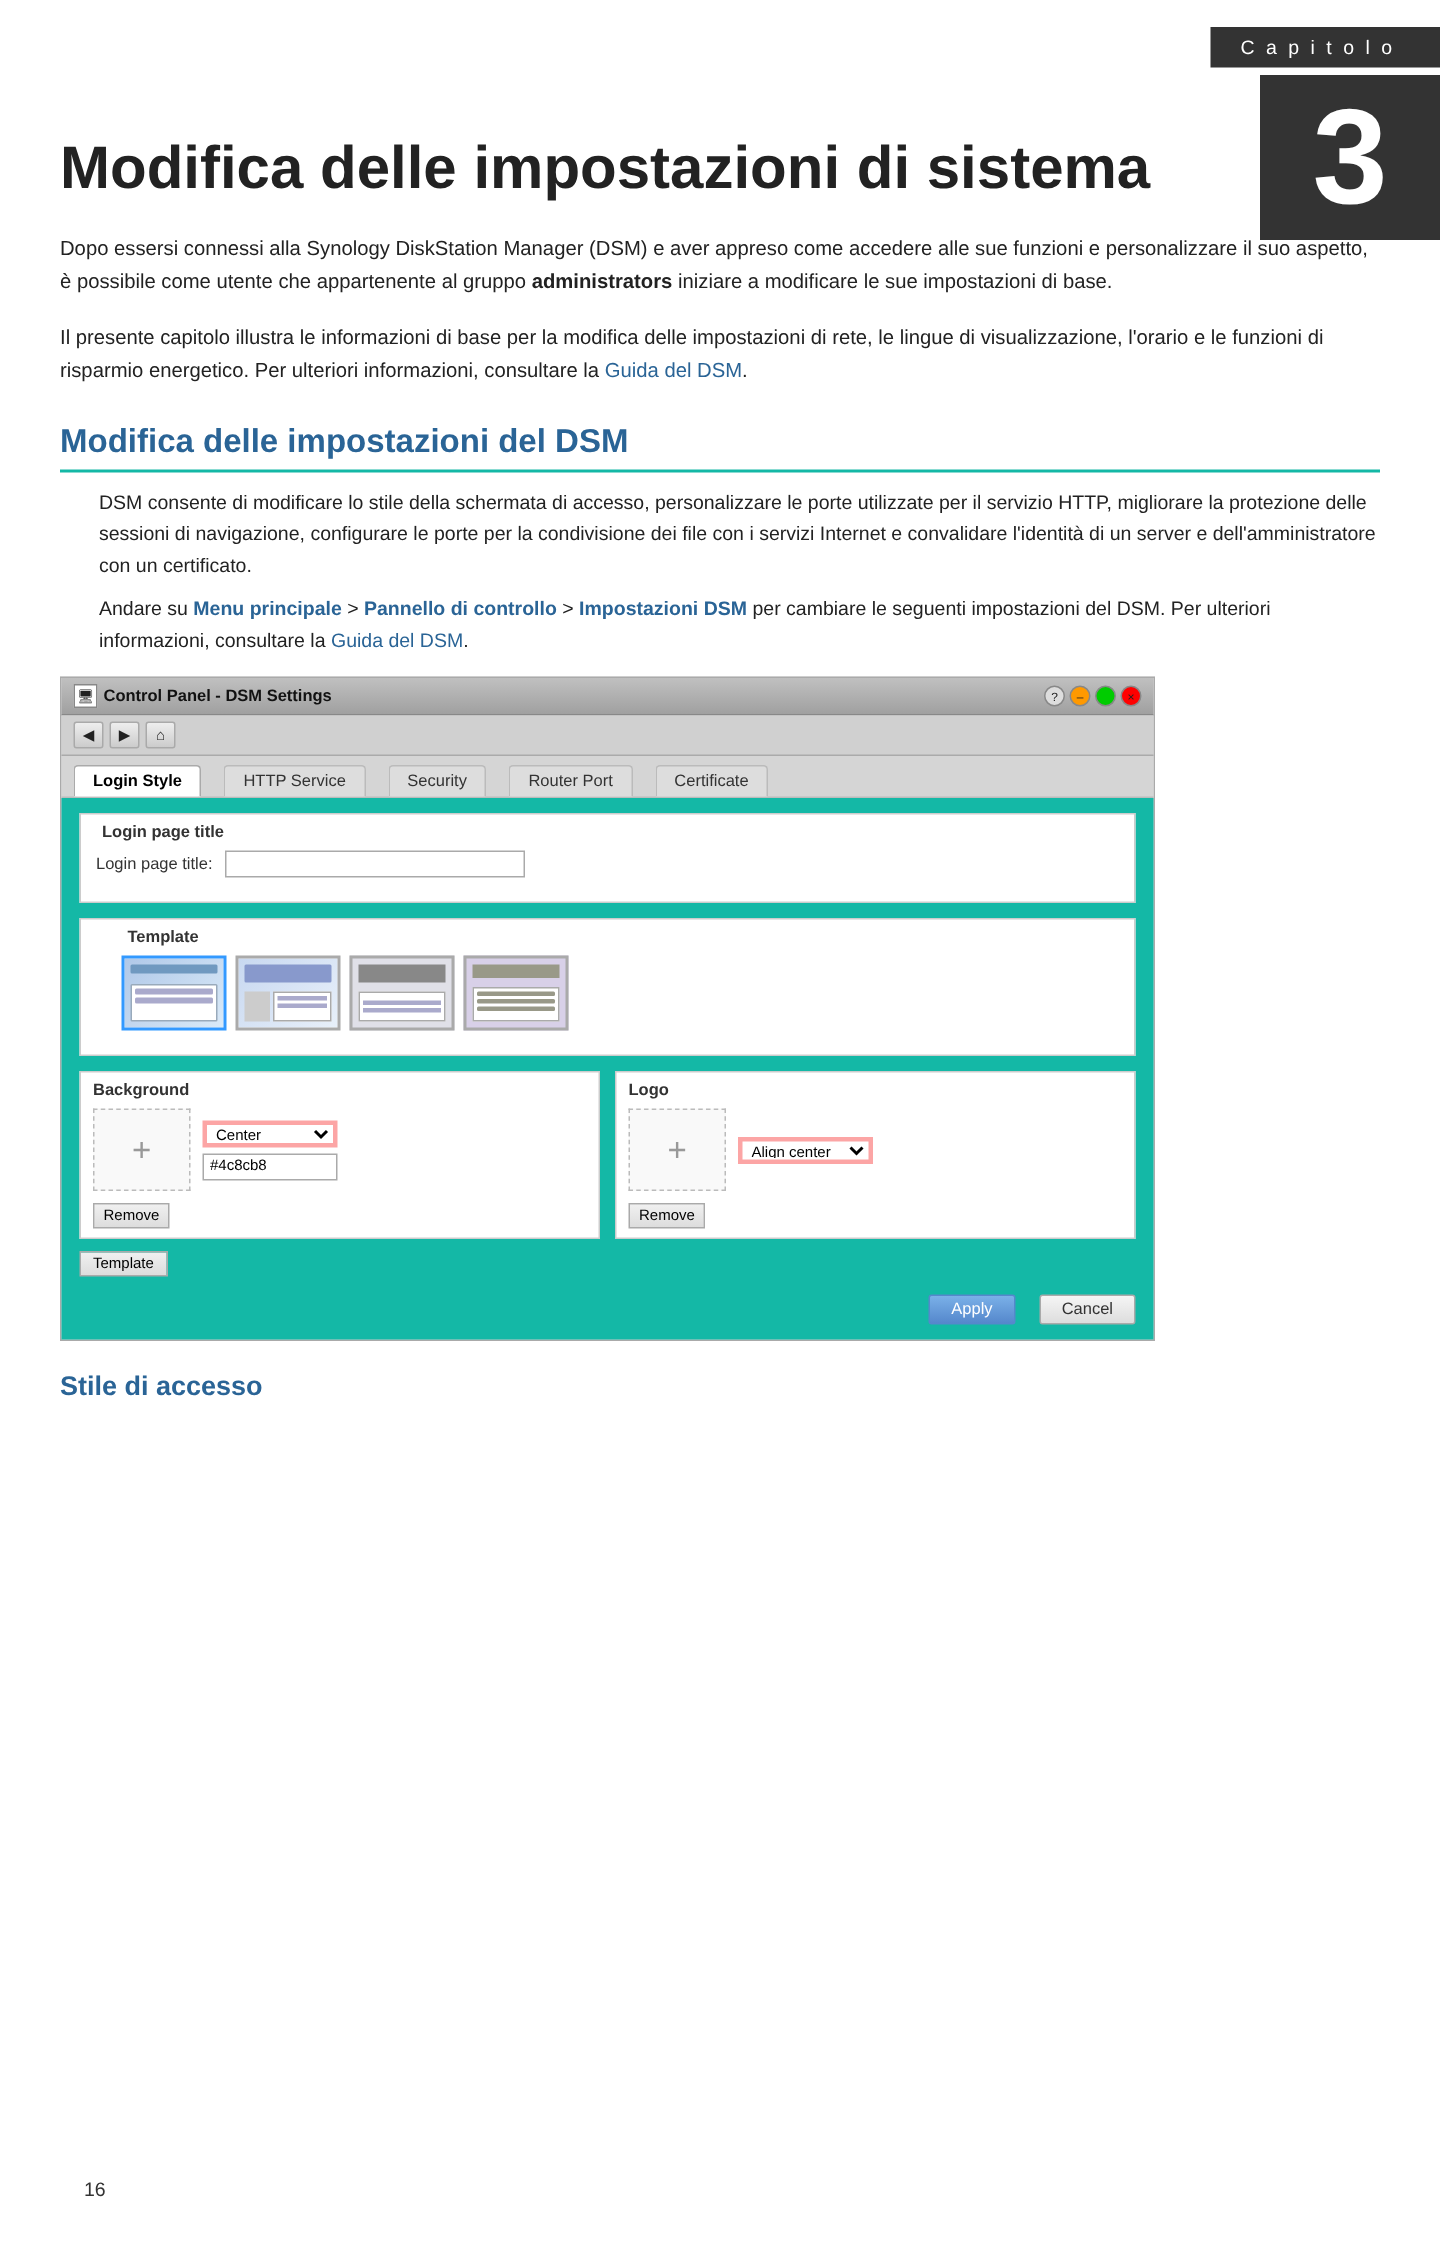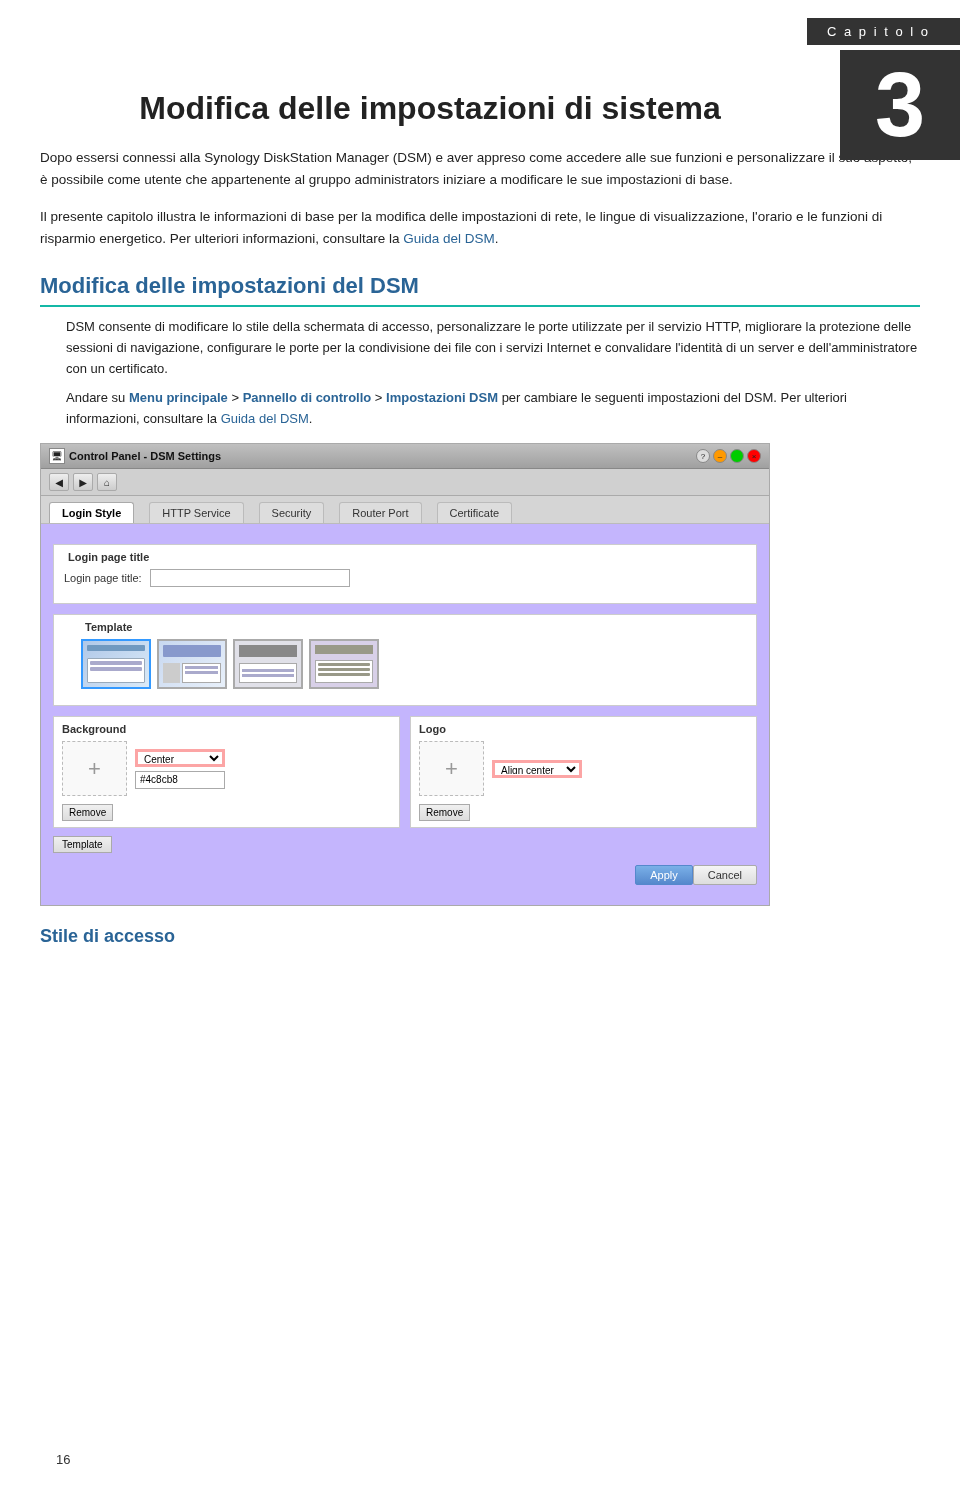--- a/index.html
+++ b/index.html
@@ -38,41 +38,40 @@
       color: #fff;
       font-size: 90px;
       font-weight: bold;
       width: 120px;
       height: 110px;
       display: flex;
       align-items: center;
       justify-content: center;
     }
     .main-title {
-      font-size: 32px;
+      font-size: 40px;
       font-weight: bold;
       color: #222;
       padding-top: 60px;
       padding-bottom: 20px;
       max-width: 780px;
-      text-align: center;
     }
 
     
     .content {
       padding: 0 40px 40px 40px;
     }
     .intro-text {
       font-size: 13.5px;
       line-height: 1.6;
       margin-bottom: 16px;
       color: #222;
     }
     .intro-text strong {
-      font-weight: normal;
+      font-weight: bold;
     }
 
     
     .section-title {
       font-size: 22px;
       font-weight: bold;
       color: #2a6496;
       border-bottom: 2px solid #14b8a6;
       padding-bottom: 6px;
       margin-top: 24px;
@@ -187,22 +186,22 @@
       color: #333;
     }
     .dsm-tab.active {
       background: #fff;
       color: #000;
       font-weight: bold;
       border-color: #aaa;
     }
 
     .dsm-body {
-      background: #c4b5fd;
-      padding: 20px 12px;
+      background: #14b8a6;
+      padding: 10px 12px;
     }
 
     .dsm-fieldset {
       border: 1px solid #ccc;
       background: #fff;
       margin-bottom: 10px;
       padding: 6px 10px 10px 10px;
     }
     .dsm-fieldset legend {
       font-size: 11px;
@@ -337,21 +336,21 @@
       font-size: 10px;
       padding: 2px 8px;
       border: 1px solid #aaa;
       background: linear-gradient(to bottom, #f0f0f0, #ddd);
       cursor: pointer;
     }
 
     .dsm-action-row {
       display: flex;
       justify-content: flex-end;
-      gap: 0;
+      gap: 16px;
       margin-top: 6px;
       padding-top: 6px;
       align-items: center;
     }
     .dsm-apply-btn {
       font-size: 11px;
       padding: 3px 14px;
       border: 1px solid #5588cc;
       background: linear-gradient(to bottom, #7ab0e8, #5588cc);
       color: #fff;

